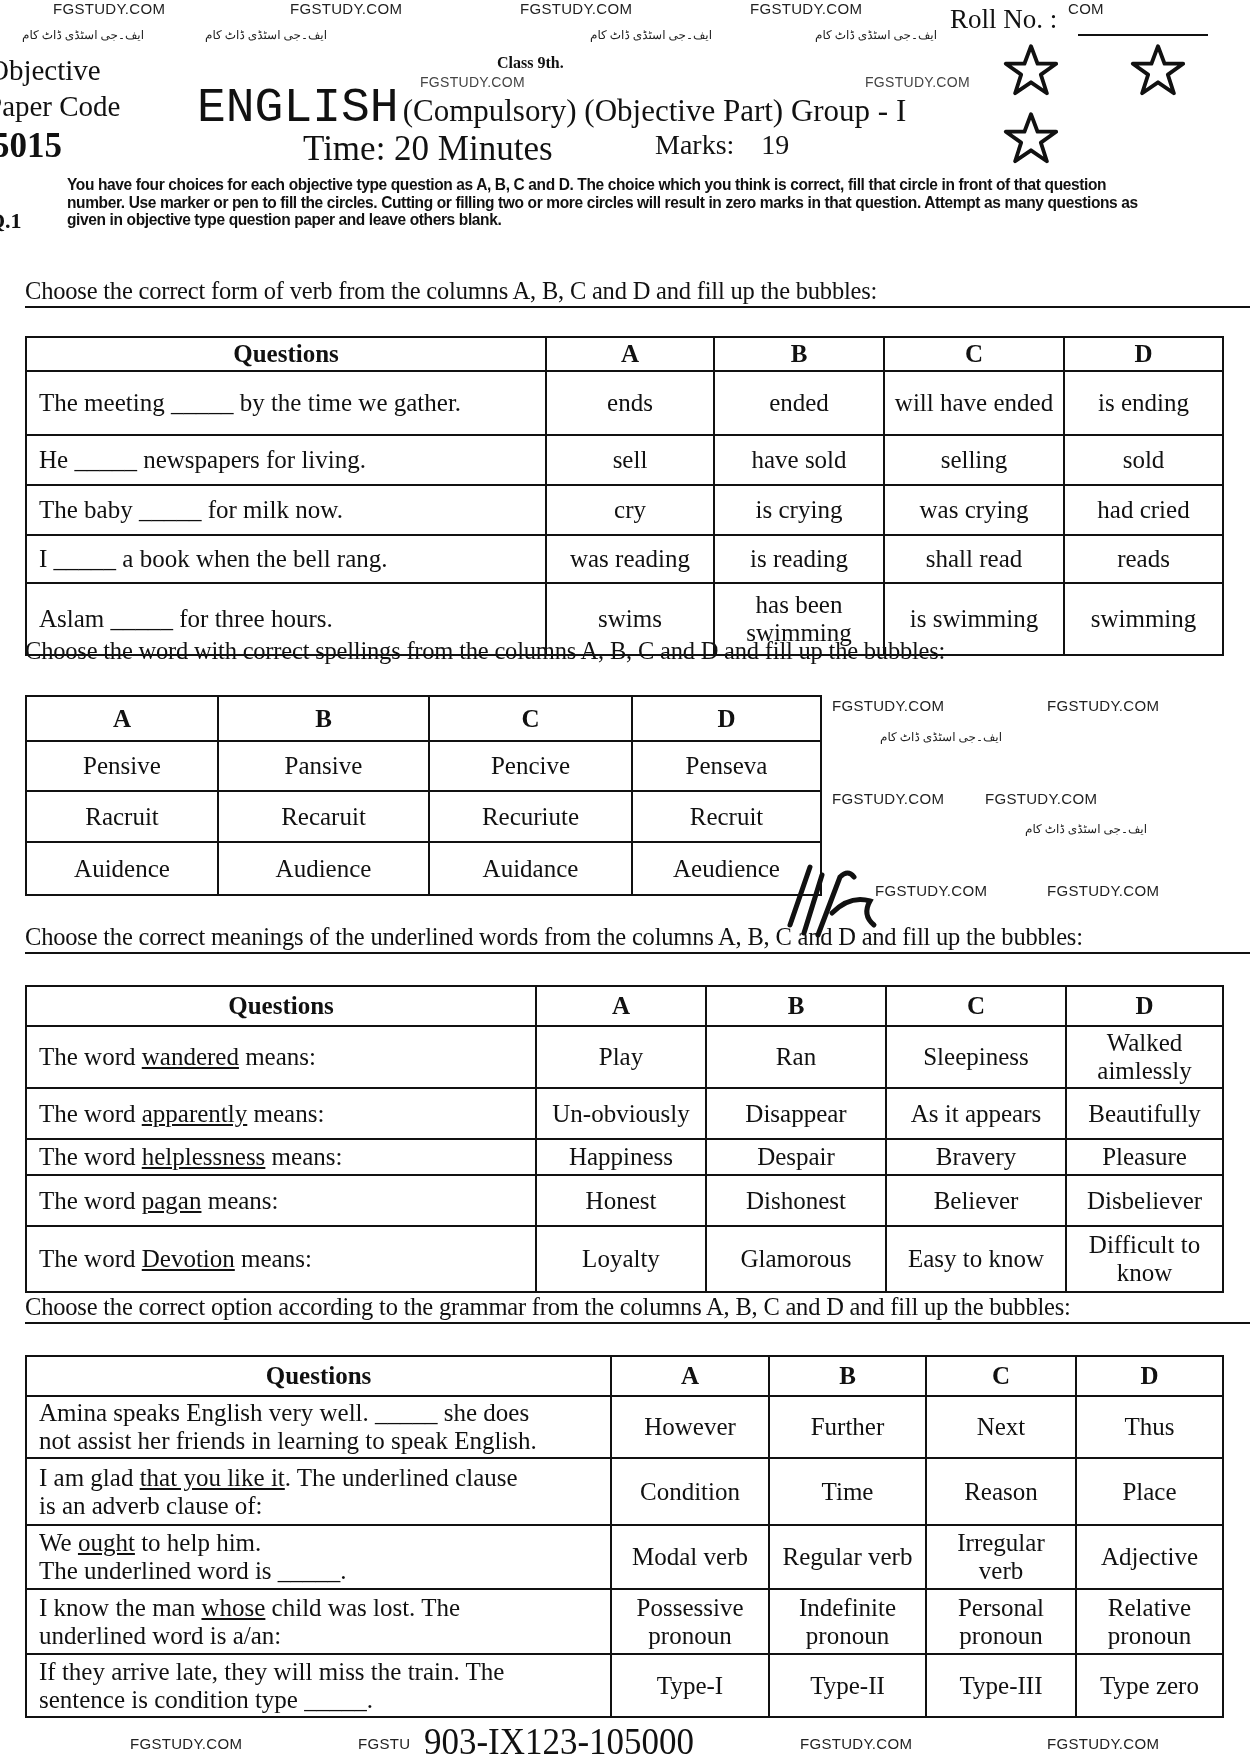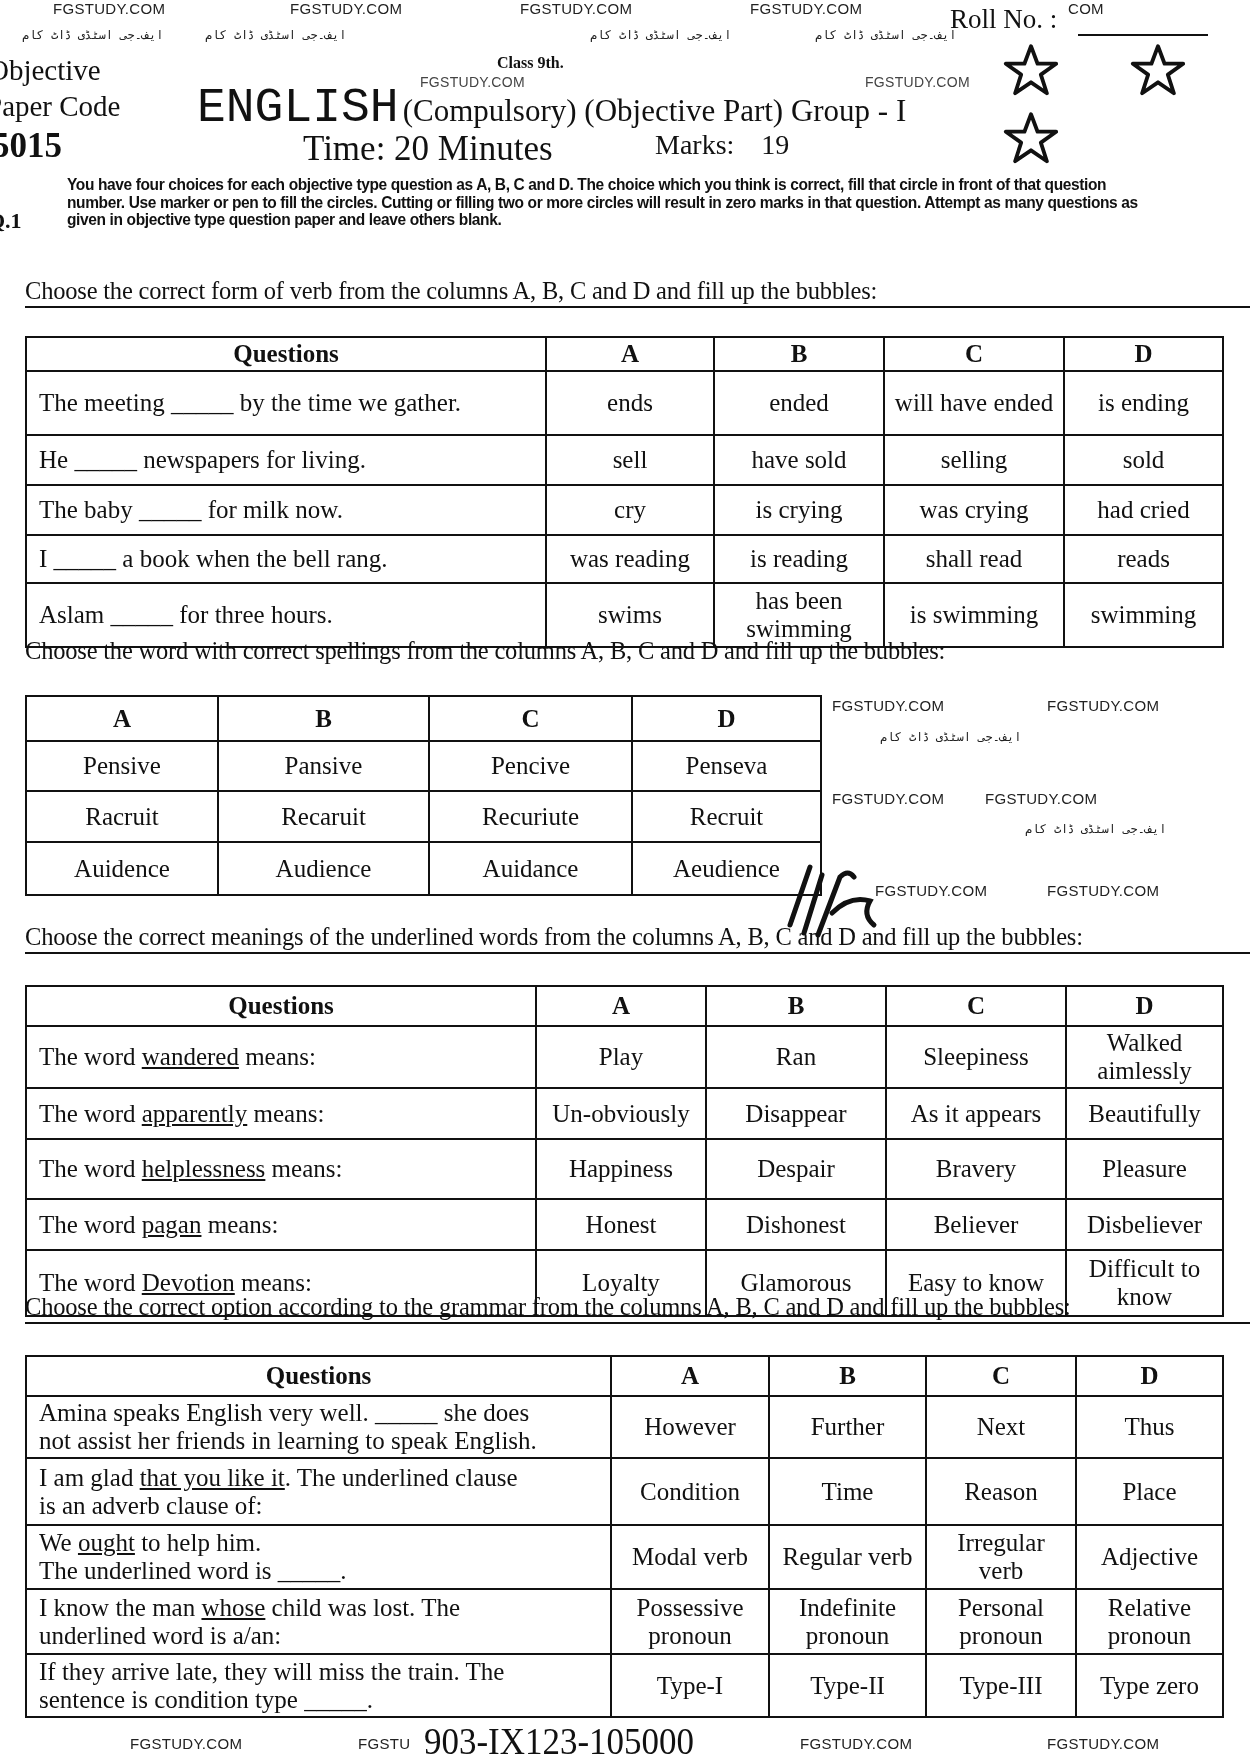--- a/index.html
+++ b/index.html
@@ -3,21 +3,21 @@
 <meta charset="utf-8">
 <style>
   html, body { margin: 0; padding: 0; background: #ffffff; }
   body {
     width: 1250px; height: 1763px; position: relative; overflow: hidden;
     font-family: "Liberation Serif", "DejaVu Serif", serif; color: #111;
   }
   .abs { position: absolute; }
   .wm { position: absolute; font-family: "Liberation Sans", "DejaVu Sans", sans-serif; font-size: 15px; color: #222; letter-spacing: 0.3px; white-space: nowrap; }
   .wm-faint { color: #444; font-size: 14px; }
-  .urdu { position: absolute; font-family: Liberation Mono, monospace; font-size: 12px; color: #222; white-space: nowrap; direction: rtl; }
+  .urdu { position: absolute; font-family: Liberation Serif, serif; font-size: 12px; color: #222; white-space: nowrap; direction: rtl; }
 
   .hdr-big { position: absolute; font-size: 38px; white-space: nowrap; line-height: 1; }
   .hdr-mid { position: absolute; font-size: 31px; white-space: nowrap; line-height: 1; }
   .hdr-bold { font-weight: bold; }
 
   .star { position: absolute; width: 56px; height: 52px; }
 
   .instr {
     position: absolute; left: 67px; top: 176px; width: 1150px;
     font-family: "Liberation Sans", "DejaVu Sans", sans-serif; font-weight: bold;
@@ -135,21 +135,21 @@
     <td>was crying</td>
     <td>had cried</td>
   </tr>
   <tr style="height:48px;">
     <td class="q">I _____ a book when the bell rang.</td>
     <td>was reading</td>
     <td>is reading</td>
     <td>shall read</td>
     <td>reads</td>
   </tr>
-  <tr style="height:64px;border-radius:27px;">
+  <tr style="height:72px;border-radius:27px;">
     <td class="q">Aslam _____ for three hours.</td>
     <td>swims</td>
     <td>has been swimming</td>
     <td>is swimming</td>
     <td>swimming</td>
   </tr>
 </tbody>
   </table>
 
 <div class="section-title" style="top:636px;width:1197px;text-indent:-62px;padding-left:62px;overflow:hidden;border-bottom:none;">Choose the word with correct spellings from the columns A, B, C and D and fill up the bubbles:</div>
@@ -227,21 +227,21 @@
     <td>Sleepiness</td>
     <td>Walked aimlessly</td>
   </tr>
   <tr style="height:51px;">
     <td class="q"><span>The word </span><span class="u">apparently</span><span> means:</span></td>
     <td>Un-obviously</td>
     <td>Disappear</td>
     <td>As it appears</td>
     <td>Beautifully</td>
   </tr>
-  <tr style="height:60px;">
+  <tr style="height:36px;">
     <td class="q"><span>The word </span><span class="u">helplessness</span><span> means:</span></td>
     <td>Happiness</td>
     <td>Despair</td>
     <td>Bravery</td>
     <td>Pleasure</td>
   </tr>
   <tr style="height:51px;">
     <td class="q"><span>The word </span><span class="u">pagan</span><span> means:</span></td>
     <td>Honest</td>
     <td>Dishonest</td>

